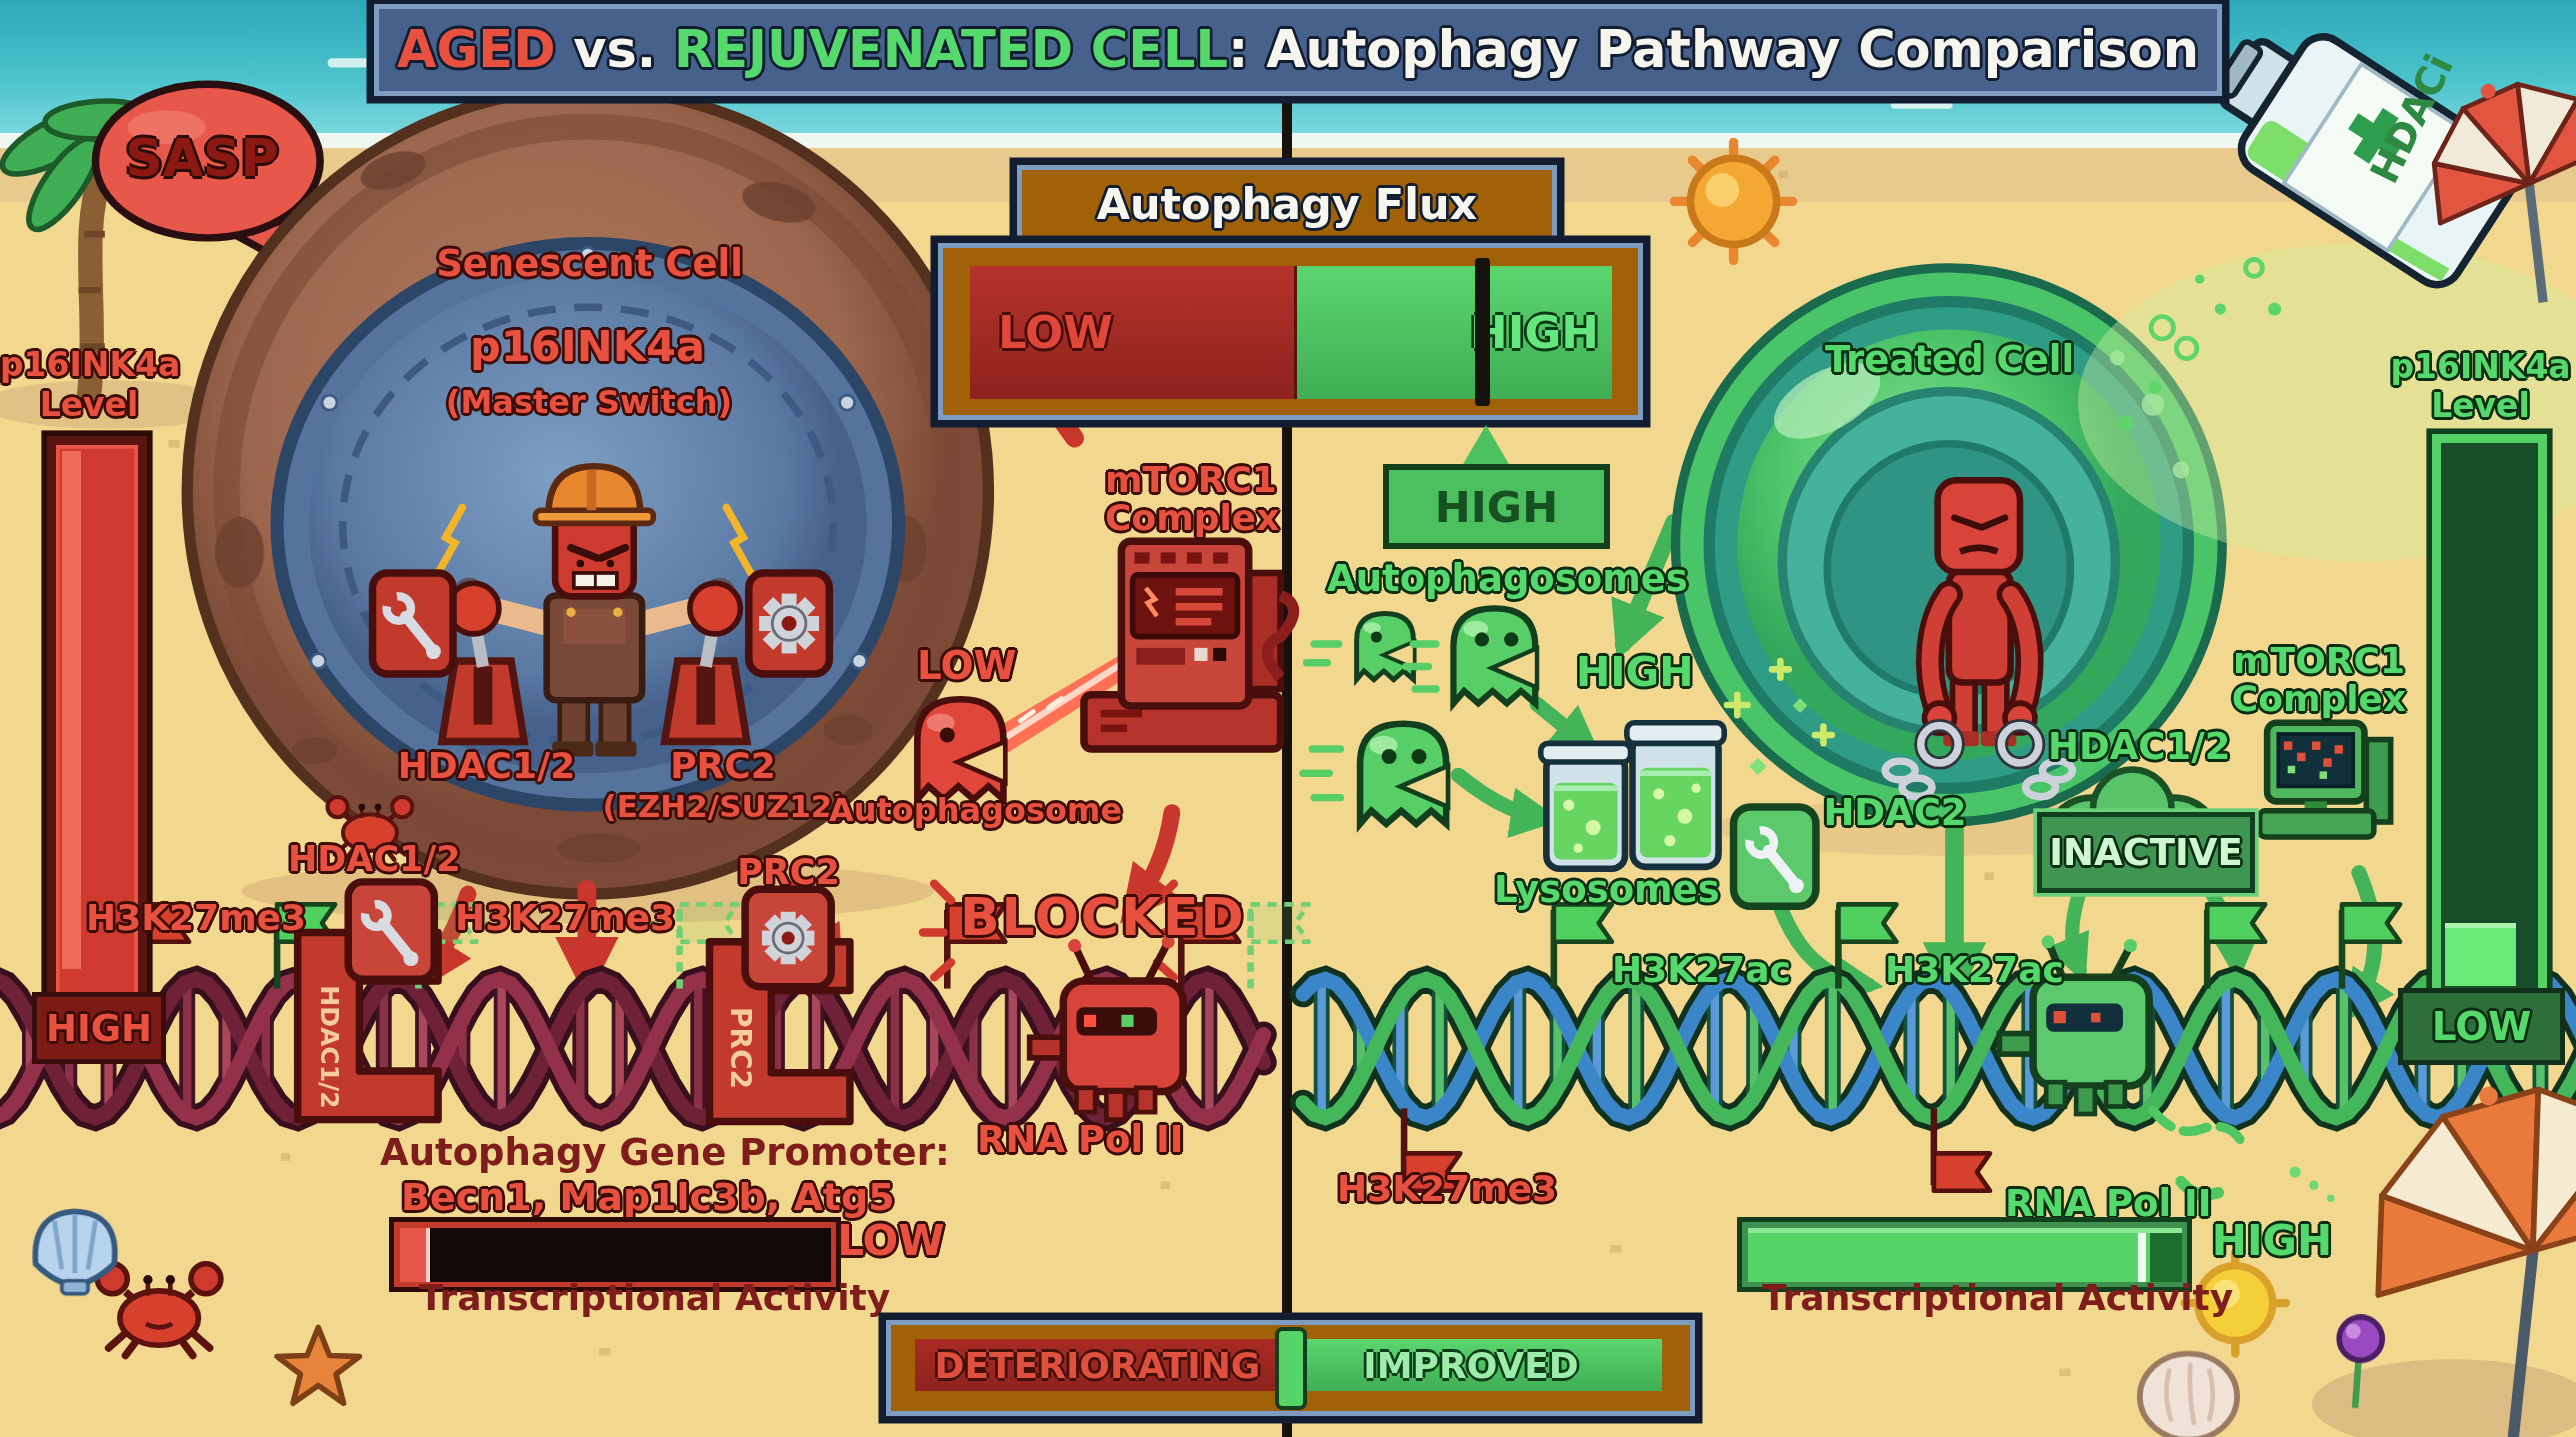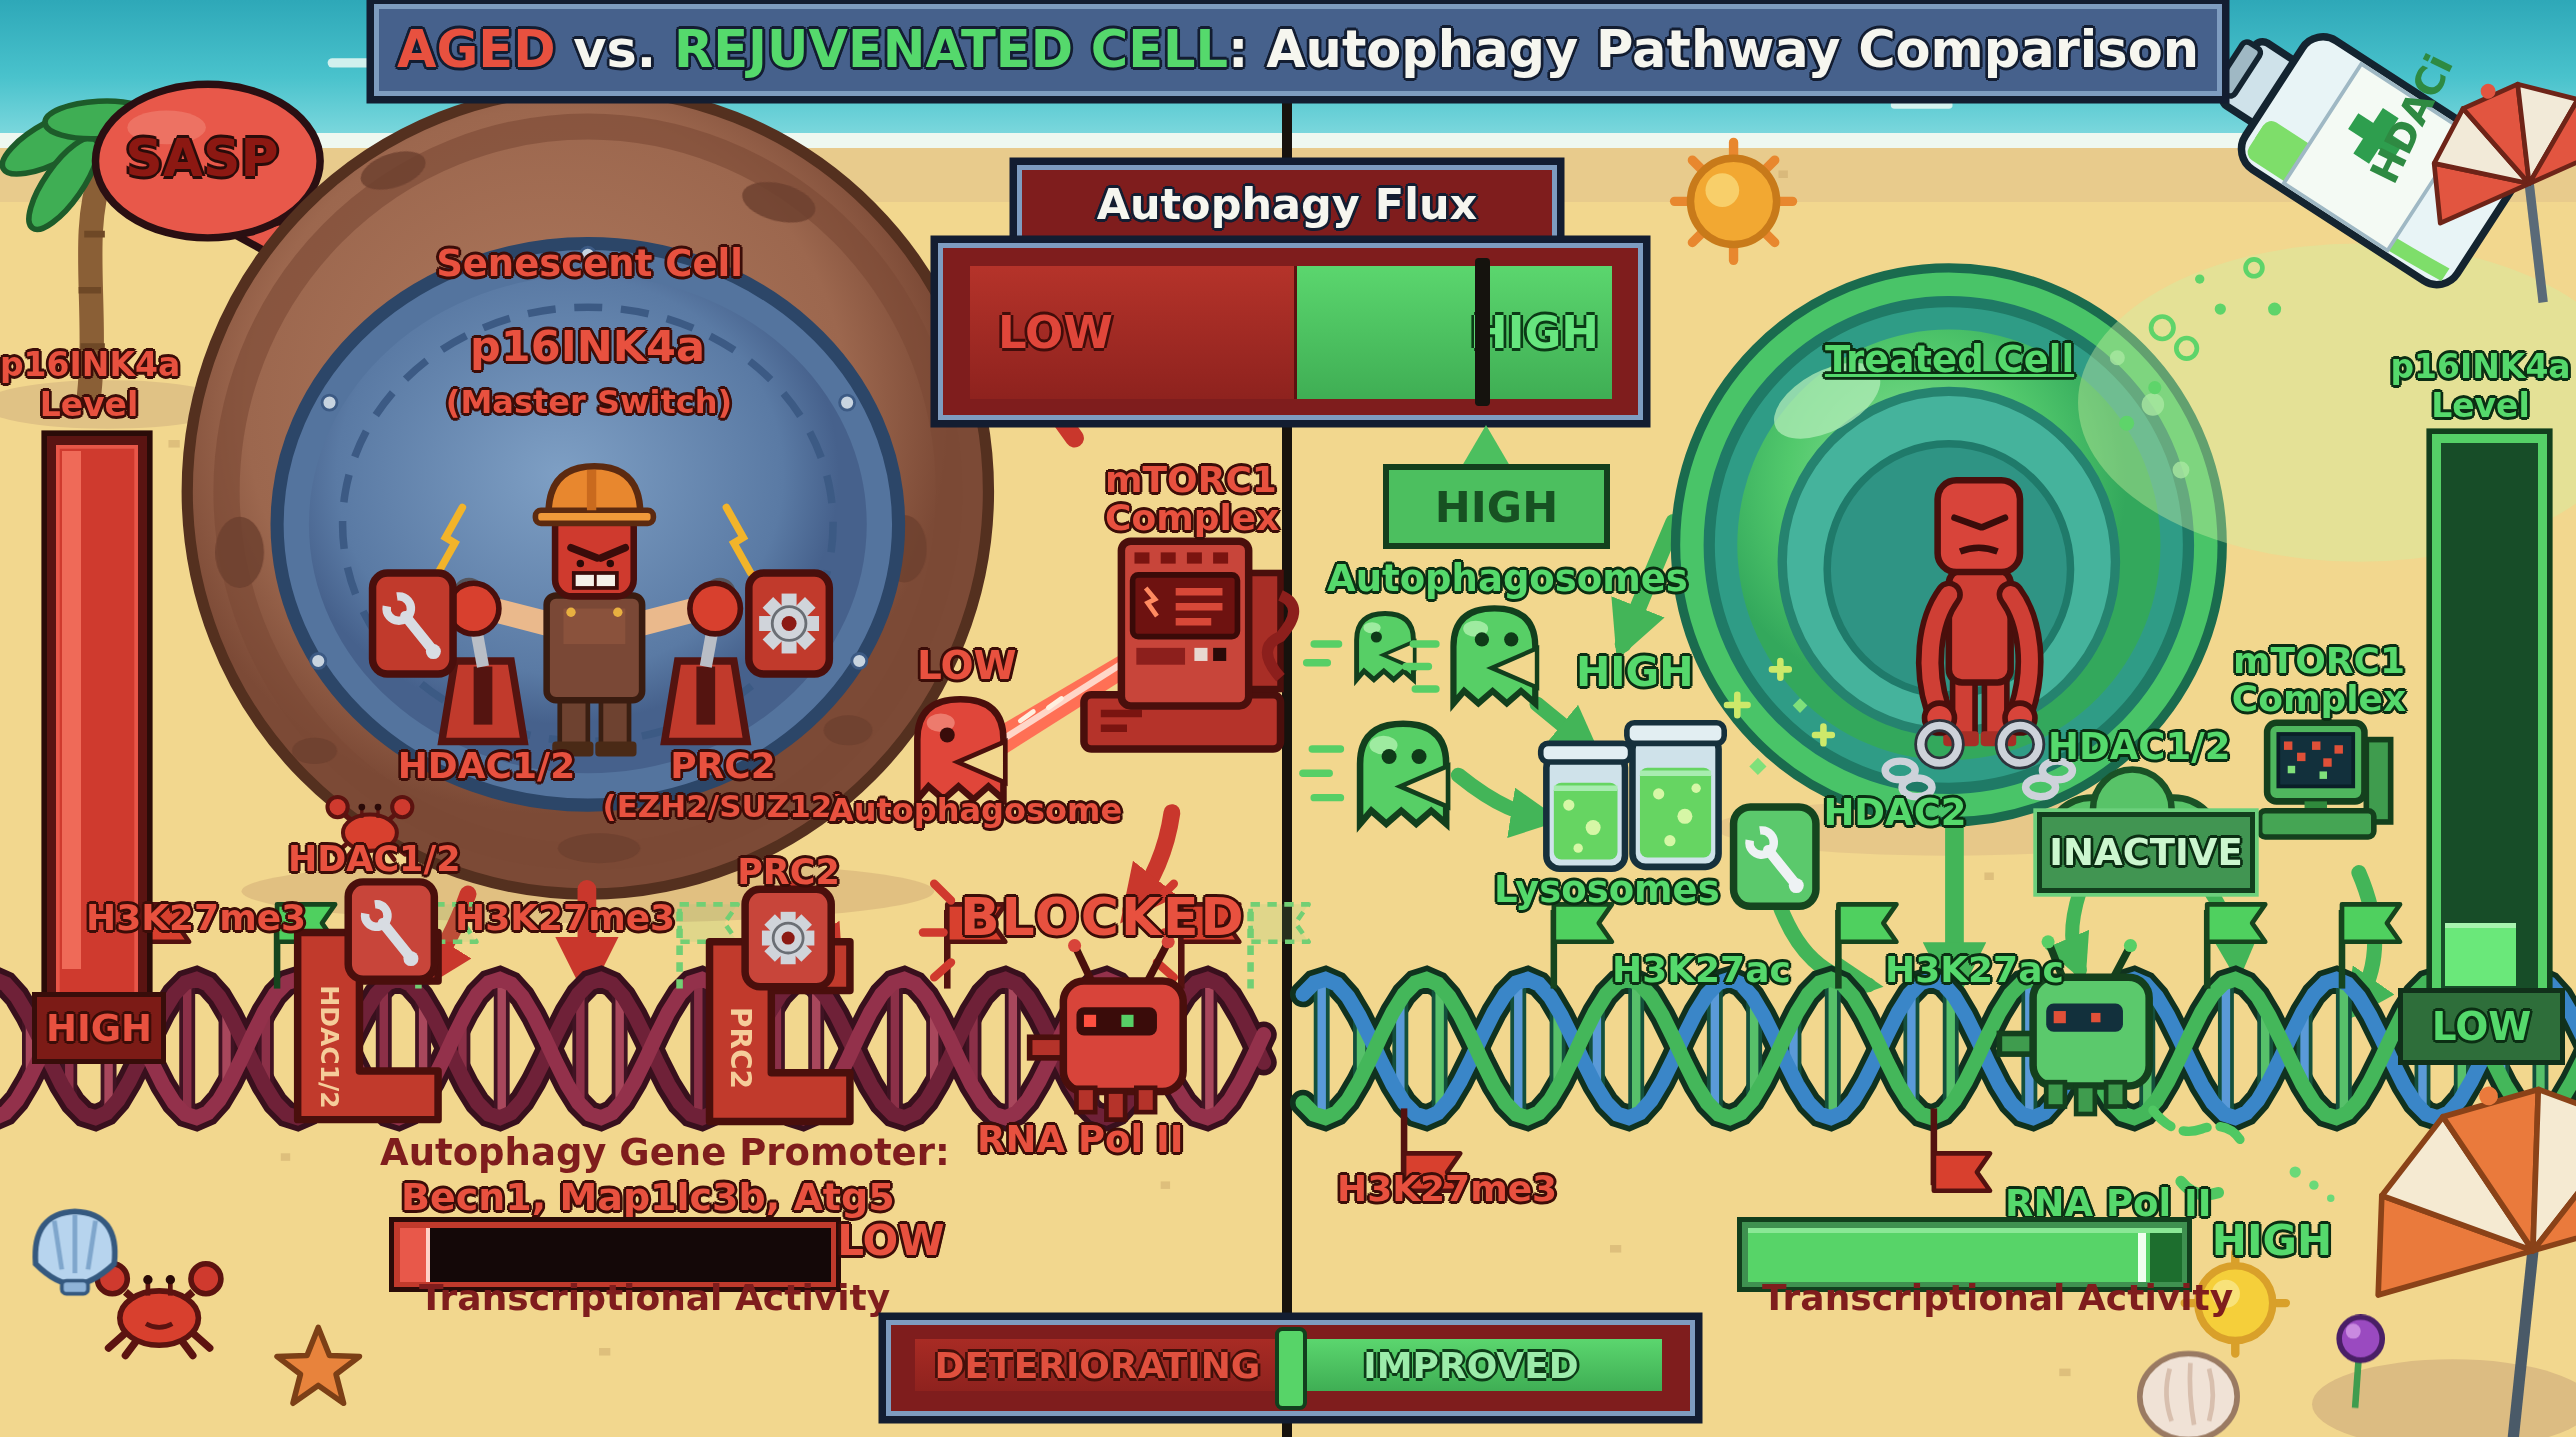--- a/index.html
+++ b/index.html
@@ -6,21 +6,21 @@
   .scene{position:relative;width:2576px;height:1438px;overflow:hidden;background:#f2d78e;
          font-family:"DejaVu Sans",sans-serif;}
   .abs{position:absolute;}
   .lbl{position:absolute;text-align:center;line-height:1.05;font-weight:bold;white-space:nowrap;z-index:3;}
   
   .o-r{text-shadow:2.8px 0 0 #3c0d08,-2.8px 0 0 #3c0d08,0 2.8px 0 #3c0d08,0 -2.8px 0 #3c0d08,1.9px 1.9px 0 #3c0d08,-1.9px 1.9px 0 #3c0d08,1.9px -1.9px 0 #3c0d08,-1.9px -1.9px 0 #3c0d08;}
   .o-g{text-shadow:2.8px 0 0 #0b2e13,-2.8px 0 0 #0b2e13,0 2.8px 0 #0b2e13,0 -2.8px 0 #0b2e13,1.9px 1.9px 0 #0b2e13,-1.9px 1.9px 0 #0b2e13,1.9px -1.9px 0 #0b2e13,-1.9px -1.9px 0 #0b2e13;}
   .o-w{text-shadow:2.8px 0 0 #131d31,-2.8px 0 0 #131d31,0 2.8px 0 #131d31,0 -2.8px 0 #131d31,1.9px 1.9px 0 #131d31,-1.9px 1.9px 0 #131d31,1.9px -1.9px 0 #131d31,-1.9px -1.9px 0 #131d31;}
   .c-red{color:#e8513f}.c-green{color:#55d96c}.c-white{color:#f6f6ef}.c-dark{color:#7f1d1d}
   .sasp{color:#8c1812;text-shadow:2.8px 0 0 #2a0c0a,-2.8px 0 0 #2a0c0a,0 2.8px 0 #2a0c0a,0 -2.8px 0 #2a0c0a;}
-  .panel{position:absolute;background:#7f1d1d;border:5.6px solid #7e9cc0;box-shadow:0 0 0 7.5px #131d31;z-index:3;}
+  .panel{position:absolute;background:#a16207;border:5.6px solid #7e9cc0;box-shadow:0 0 0 7.5px #131d31;z-index:3;}
   .panel-title{display:flex;align-items:center;justify-content:center;}
   .badge{position:absolute;display:flex;align-items:center;justify-content:center;font-weight:bold;z-index:3;}
   .vtag{position:absolute;transform:translate(-50%,-50%) rotate(90deg);font-weight:bold;color:#f5cd9a;z-index:4;white-space:nowrap;}
   .ocean{position:absolute;left:0;top:0;width:2576px;height:139px;z-index:0;
     background:linear-gradient(#2ea8b8,#49c2cc 55%,#7fd9de);}
   .foam{position:absolute;left:0;top:133px;width:2576px;height:15px;background:#eef8f0;z-index:0;}
   .wet{position:absolute;left:0;top:148px;width:2576px;height:54px;background:#e8cb8c;z-index:0;}
   .divider{position:absolute;left:1282px;top:84px;width:10.3px;height:1354px;background:#17120d;z-index:1;}
   svg.art{position:absolute;left:0;top:0;z-index:2;}
   .banner{position:absolute;left:374px;top:3.7px;width:1838px;height:82px;z-index:4;
@@ -756,21 +756,21 @@
       <span class="lbl" style="position:static;font-size:45px;color:#66e67e;text-shadow:2.8px 0 0 #0b3a16,-2.8px 0 0 #0b3a16,0 2.8px 0 #0b3a16,0 -2.8px 0 #0b3a16;margin-right:13px;">HIGH</span>
     </div>
   </div>
   <div class="abs" style="left:1475px;top:258px;width:15px;height:148px;background:#15130e;z-index:4;border-radius:3.7px;"></div>
   <div class="abs" style="left:1462px;top:425px;width:0;height:0;z-index:3;
        border-left:24px solid transparent;border-right:24px solid transparent;border-bottom:41px solid #4cbf5f;"></div>
   <div class="badge" style="left:1383px;top:464px;width:215px;height:73px;background:#4cbf5f;border:6.6px solid #143f1d;">
     <span style="font-size:43px;color:#175122;">HIGH</span>
   </div>
 
-  <div class="lbl c-green o-g" style="left:1807px;top:341px;width:285px;font-size:37px;text-decoration:underline;">Treated Cell</div>
+  <div class="lbl c-green o-g" style="left:1807px;top:341px;width:285px;font-size:37px;">Treated Cell</div>
 
   <div class="lbl c-green o-g" style="left:1327px;top:560px;width:296px;font-size:37px;">Autophagosomes</div>
   <div class="lbl c-green o-g" style="left:1576px;top:651px;width:116px;font-size:41px;">HIGH</div>
   <div class="lbl c-green o-g" style="left:1494px;top:871px;width:200px;font-size:37px;">Lysosomes</div>
   <div class="lbl c-green o-g" style="left:1820px;top:794px;width:150px;font-size:37px;">HDAC2</div>
   <div class="lbl c-green o-g" style="left:2048px;top:728px;width:178px;font-size:37px;">HDAC1/2</div>
   <div class="badge" style="left:2037px;top:812px;width:208px;height:71px;background:#419552;border:5.6px solid #123f1d;box-shadow:0 0 0 3.7px #6cd07c;">
     <span class="o-g" style="font-size:37px;color:#ccf7cf;">INACTIVE</span>
   </div>
   <div class="lbl c-green o-g" style="left:2230px;top:642px;width:178px;font-size:36px;">mTORC1</div>

